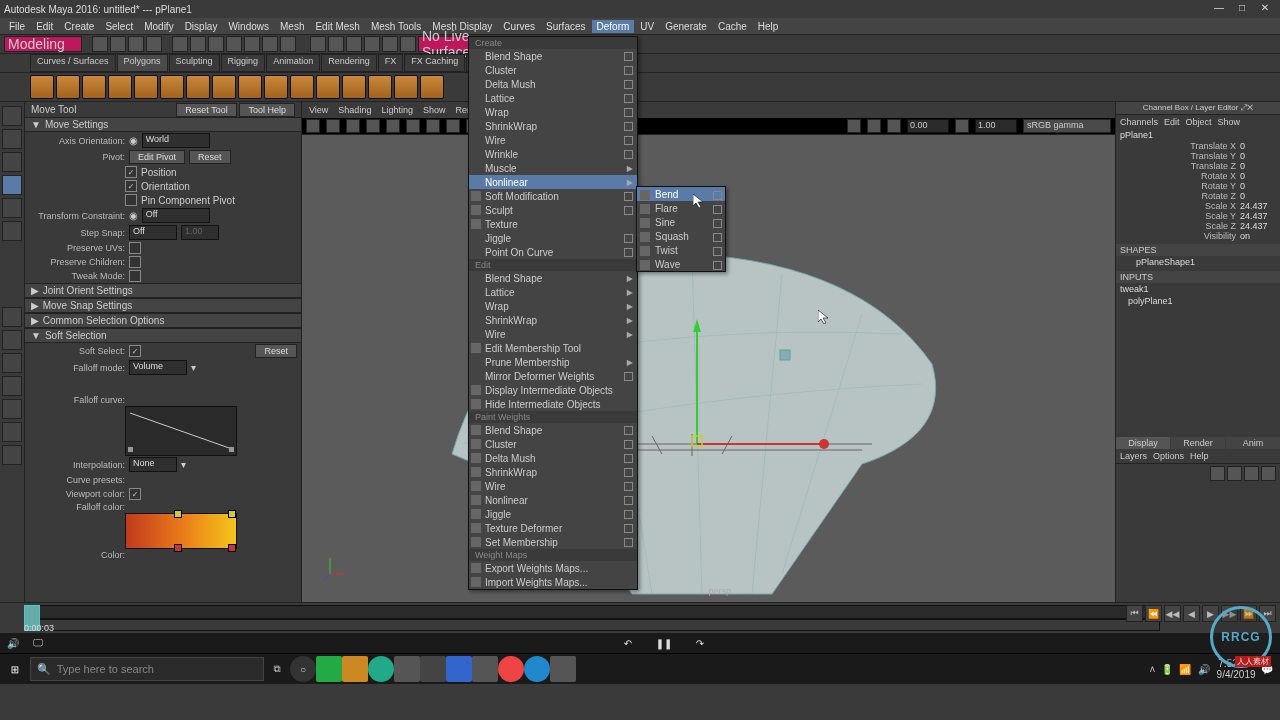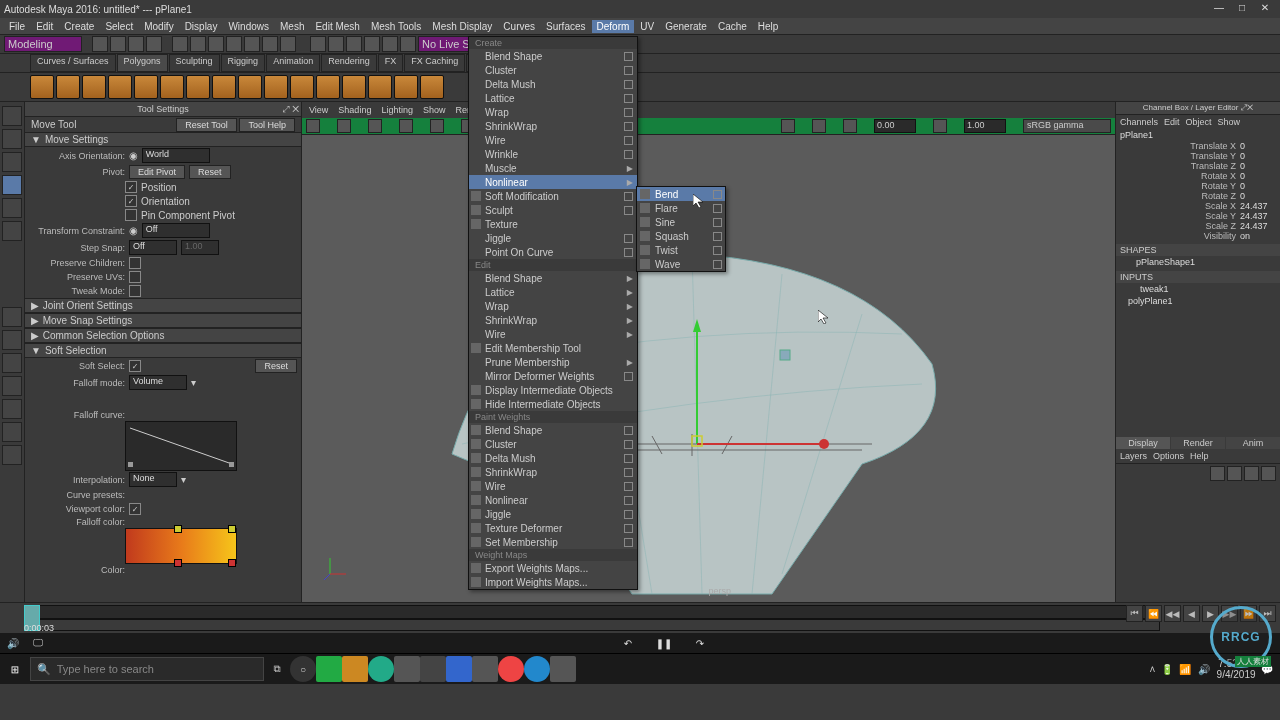--- a/index.html
+++ b/index.html
@@ -3,21 +3,21 @@
 <meta charset="utf-8">
 <style>
 html,body{margin:0;padding:0;width:1280px;height:720px;background:#3a3a3a;font-family:"Segoe UI",Arial,sans-serif;font-size:10px;color:#ccc;overflow:hidden;position:relative}
 .titlebar{height:18px;background:#3a3a3a;display:flex;align-items:center;padding:0 4px;font-size:10px;color:#ddd}
 .titlebar .winbtns{position:absolute;right:4px;top:0;display:flex;gap:1px}
 .titlebar .winbtn{width:22px;height:14px;display:flex;align-items:center;justify-content:center;color:#ddd}
 .menubar{height:16px;background:#444;display:flex;align-items:center;padding:0 4px;gap:1px;font-size:10px}
 .menubar span{padding:1px 5px;color:#ddd}
 .menubar span.hl{background:#5a7aa8;color:#fff}
 .shelfbar{height:18px;background:#3a3a3a;display:flex;align-items:center;padding:0 4px;gap:2px;border-top:1px solid #222;border-bottom:1px solid #222}
-.shelfbar .dd{width:70px;height:14px;background:#701a75;border:1px solid #222;font-size:11px;padding:0 3px;display:flex;align-items:center}
+.shelfbar .dd{width:70px;height:14px;background:#be185d;border:1px solid #222;font-size:14px;padding:0 3px;display:flex;align-items:center}
 .shelfbar .tbtn{width:14px;height:14px;background:#555;border:1px solid #222}
 .shelftabs{height:18px;background:#3a3a3a;display:flex;align-items:center;padding-left:30px;gap:1px;border-bottom:1px solid #222}
 .shelftabs span{height:14px;padding:1px 6px;font-size:9px;color:#ccc;background:#3a3a3a;border:1px solid #222}
 .shelftabs span.act{background:#4a4a4a}
 .shelfrow{height:28px;background:#3a3a3a;display:flex;align-items:center;padding-left:30px;gap:2px;border-bottom:1px solid #222}
 .shelfrow .sic{width:22px;height:22px;background:linear-gradient(#c9883a,#a3621e);border:1px solid #111;border-radius:2px}
 .mainrow{display:flex;height:500px}
 .ltoolbar{width:24px;background:#3a3a3a;border-right:1px solid #222;display:flex;flex-direction:column;gap:3px;padding-top:4px;align-items:center}
 .ltoolbar .tb{width:18px;height:18px;background:#444;border:1px solid #222}
 .ltoolbar .tb.sel{background:#5a7aa8}
@@ -32,21 +32,21 @@
 .toolpanel .fld{background:#2f2f2f;border:1px solid #111;height:13px;font-size:9px;padding:0 3px;color:#ddd}
 .toolpanel .cb{width:10px;height:10px;border:1px solid #888;display:inline-flex;align-items:center;justify-content:center;font-size:8px;background:#333}
 .toolpanel .grbox{width:110px;height:48px;background:#2a2a2a;border:1px solid #111;margin-left:100px;position:relative}
 .toolpanel .grbox svg{position:absolute;top:0;left:0}
 .toolpanel .grad{width:110px;height:34px;margin-left:100px;background:linear-gradient(to right,#c13a1d,#e87a1a,#f6c51a);position:relative;border:1px solid #111}
 .toolpanel .grad .m{position:absolute;width:6px;height:6px;top:-4px;background:#cc3;border:1px solid #000}
 .toolpanel .grad .mb{position:absolute;width:6px;height:6px;bottom:-4px;background:#c33;border:1px solid #000}
 .viewport{flex:1;background:#5b5b5b;position:relative;overflow:hidden}
 .viewport .vptool{position:absolute;top:0;left:0;right:0;height:16px;background:#3a3a3a;border-bottom:1px solid #222;display:flex;align-items:center;gap:4px;padding:0 4px;font-size:9px}
 .viewport .vptool span{padding:0 3px}
-.viewport .vpbar2{position:absolute;top:16px;left:0;right:0;height:16px;background:#15803d;border-bottom:1px solid #222;display:flex;align-items:center;gap:17px;padding:0 4px}
+.viewport .vpbar2{position:absolute;top:16px;left:0;right:0;height:16px;background:#000000;border-bottom:1px solid #222;display:flex;align-items:center;gap:6px;padding:0 4px}
 .viewport .vpbar2 .ic{width:12px;height:12px;background:#555;border:1px solid #222}
 .viewport .vpbar2 .nfld{width:36px;height:12px;background:#2a2a2a;border:1px solid #111;font-size:9px;padding:0 2px}
 .viewport .vpbar2 .dd2{width:80px;height:12px;background:#4a4a4a;border:1px solid #222;font-size:9px;padding:0 3px}
 .viewport svg.shape{position:absolute;top:32px;left:0}
 .viewport .axis{position:absolute;bottom:20px;left:20px;width:28px;height:28px}
 .viewport .plabel{position:absolute;bottom:6px;left:50%;font-size:9px;color:#aaa}
 .rpanel{width:164px;background:#3a3a3a;border-left:1px solid #222;font-size:9px}
 .rpanel .phdr{background:#444;padding:1px 2px;text-align:center;font-size:8px;border-bottom:1px solid #222}
 .rpanel .tabs{display:flex;gap:6px;padding:2px 4px;font-size:9px}
 .rpanel .nm{padding:1px 4px;color:#ddd}
@@ -63,21 +63,21 @@
 
 
 .ddmenu{position:absolute;background:#444;border:1px solid #111;font-size:10px;z-index:100;box-shadow:2px 2px 4px rgba(0,0,0,.4)}
 .ddmenu .mhdr{background:#3a3a3a;color:#888;padding:1px 6px;font-size:9px}
 .ddmenu .mi{display:flex;align-items:center;padding:1px 4px 1px 16px;position:relative;height:12px}
 .ddmenu .mi .arw{position:absolute;right:4px;font-size:8px;color:#aaa}
 .ddmenu .mi .box{position:absolute;right:4px;width:7px;height:7px;border:1px solid #888}
 .ddmenu .mi .pic{position:absolute;left:2px;width:10px;height:10px;background:#666}
 .ddmenu .mi.hl{background:#5a7aa8;color:#fff}
 .submenu{position:absolute;background:#444;border:1px solid #111;font-size:10px;z-index:110;box-shadow:2px 2px 4px rgba(0,0,0,.4)}
-.submenu .mi{display:flex;align-items:center;padding:1px 14px 1px 18px;position:relative;height:12px}
+.submenu .mi{display:flex;align-items:flex-end;padding:1px 14px 1px 18px;position:relative;height:12px}
 .submenu .mi .box{position:absolute;right:3px;width:7px;height:7px;border:1px solid #888}
 .submenu .mi .pic{position:absolute;left:3px;width:10px;height:10px;background:#666}
 .submenu .mi.hl{background:#5a7aa8;color:#fff}
 
 
 .timeline{height:30px;background:#3a3a3a;border-top:1px solid #222;position:relative}
 .timeline .ruler{position:absolute;top:2px;left:24px;right:120px;height:12px;background:#2a2a2a;border:1px solid #111}
 .timeline .track{position:absolute;top:16px;left:24px;right:120px;height:10px;background:#3a3a3a;border:1px solid #111}
 .timeline .ph{position:absolute;top:2px;left:24px;width:14px;height:24px;background:#6aa;border:1px solid #4cc}
 .timeline .tc{position:absolute;left:24px;bottom:0;font-size:9px;color:#ddd}
@@ -87,21 +87,21 @@
 .statusbar .sic{width:16px;height:16px;color:#ddd;display:flex;align-items:center;justify-content:center}
 .statusbar .mid{flex:1;display:flex;justify-content:center;gap:20px}
 .taskbar{height:30px;background:#1a1a1a;display:flex;align-items:center;border-top:1px solid #000}
 .taskbar .start{width:30px;height:30px;display:flex;align-items:center;justify-content:center;color:#fff}
 .taskbar .search{width:220px;height:22px;background:#2a2a2a;border:1px solid #444;display:flex;align-items:center;padding:0 6px;gap:6px;color:#888;font-size:11px}
 .taskbar .tic{width:26px;height:26px;display:flex;align-items:center;justify-content:center;border-radius:2px;color:#ccc}
 .taskbar .tic.c{border-radius:50%}
 .taskbar .tray{margin-left:auto;display:flex;align-items:center;gap:6px;padding-right:6px;font-size:10px;color:#ccc}
 .logo{position:absolute;right:8px;bottom:52px;width:56px;height:56px;border:3px solid #5ac;border-radius:50%;display:flex;align-items:center;justify-content:center;background:rgba(40,40,40,.3)}
 .logo .inner{font-size:12px;font-weight:bold;color:#5ac;letter-spacing:1px}
-.logo .sub{position:absolute;bottom:-2px;right:-2px;font-size:8px;color:#ddd;background:#15803d;padding:0 2px}
+.logo .sub{position:absolute;bottom:-2px;right:-2px;font-size:8px;color:#ddd;background:#b91c1c;padding:0 2px}
 .cursor{position:absolute;width:10px;height:14px;z-index:200;pointer-events:none}
 </style>
 </head>
 <body>
 
 <div class="titlebar">
   <span>Autodesk Maya 2016: untitled*  ---  pPlane1</span>
   <div class="winbtns">
     <div class="winbtn">—</div>
     <div class="winbtn">□</div>
@@ -199,24 +199,20 @@
     <div class="tb"></div>
     <div class="tb"></div>
     <div class="tb"></div>
     <div class="tb"></div>
     <div class="tb"></div>
     <div class="tb"></div>
     <div class="tb"></div>
   </div>
 
   <div class="toolpanel">
-    <div class="hdr">
-        <span>Tool Settings</span>
-        <span class="x">⤢ ✕</span>
-      </div>
     <div class="ttl">
       <span>Move Tool</span>
       <span>
         <span class="btn">Reset Tool</span>
         <span class="btn">Tool Help</span>
       </span>
     </div>
     <div class="sect">
         <span>▼</span>
         <span>Move Settings</span>
@@ -247,25 +243,25 @@
         <span class="lbl">Transform Constraint:</span>
         <span>◉</span>
         <span class="fld" style="width:60px">Off</span>
       </div>
     <div class="row">
         <span class="lbl">Step Snap:</span>
         <span class="fld" style="width:40px">Off</span>
         <span class="fld" style="width:30px;color:#666">1.00</span>
       </div>
     <div class="row">
+        <span class="lbl">Preserve UVs:</span>
+        <span class="cb"></span>
+      </div>
+    <div class="row">
         <span class="lbl">Preserve Children:</span>
-        <span class="cb"></span>
-      </div>
-    <div class="row">
-        <span class="lbl">Preserve UVs:</span>
         <span class="cb"></span>
       </div>
     <div class="row">
         <span class="lbl">Tweak Mode:</span>
         <span class="cb"></span>
       </div>
     <div class="sect">
         <span>▶</span>
         <span>Joint Orient Settings</span>
       </div>
@@ -454,21 +450,21 @@
           <span class="av">24.437</span>
         </div>
         <div class="arow">
           <span class="al">Visibility</span>
           <span class="av">on</span>
         </div>
       </div>
     <div class="sh">SHAPES</div>
     <div class="nm" style="padding-left:20px">pPlaneShape1</div>
     <div class="sh">INPUTS</div>
-    <div class="nm" style="padding-left:24px">tweak1</div>
+    <div class="nm" style="padding-left:4px">tweak1</div>
     <div class="nm" style="padding-left:12px">polyPlane1</div>
     <div class="btabs">
       <span class="a">Display</span>
       <span>Render</span>
       <span>Anim</span>
     </div>
     <div class="lrow">
       <span>Layers</span>
       <span>Options</span>
       <span>Help</span>

